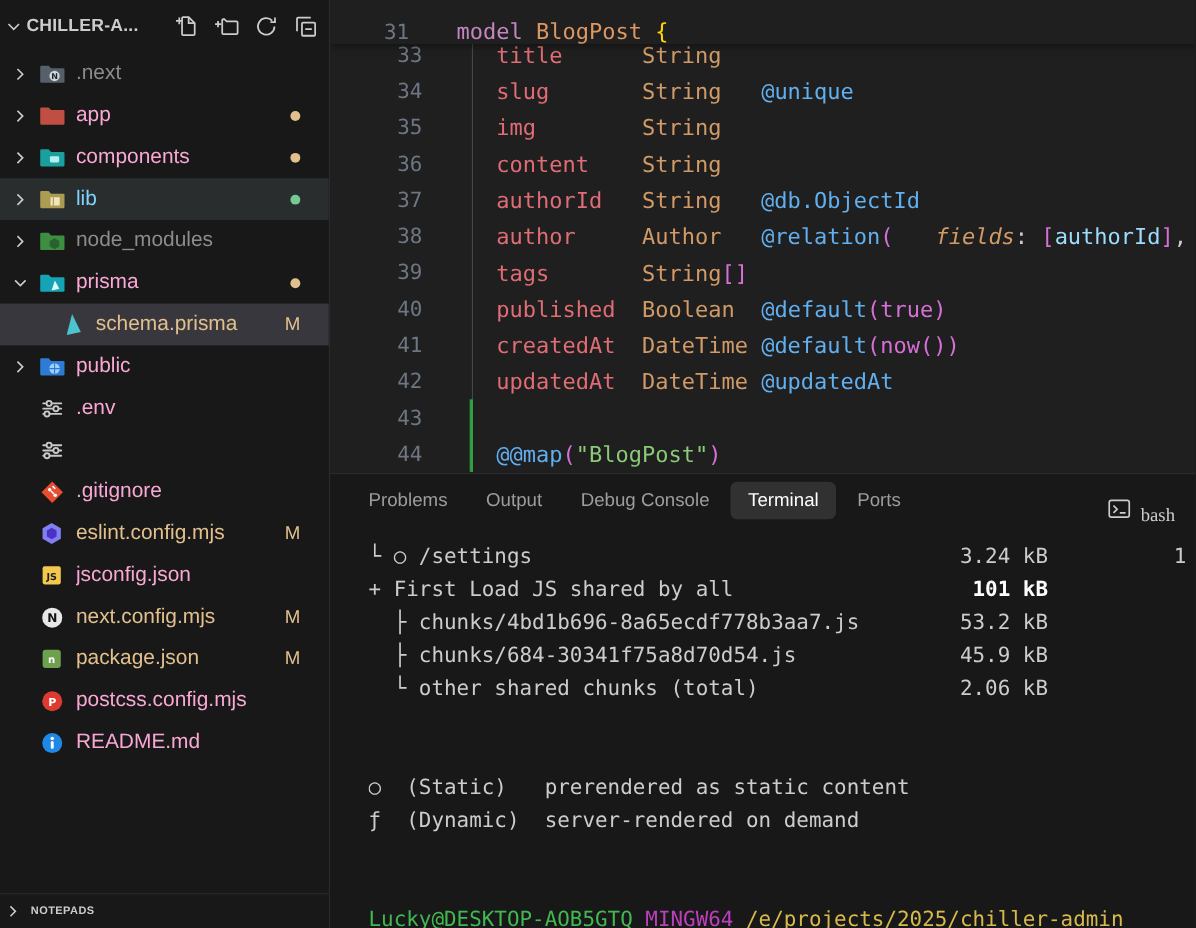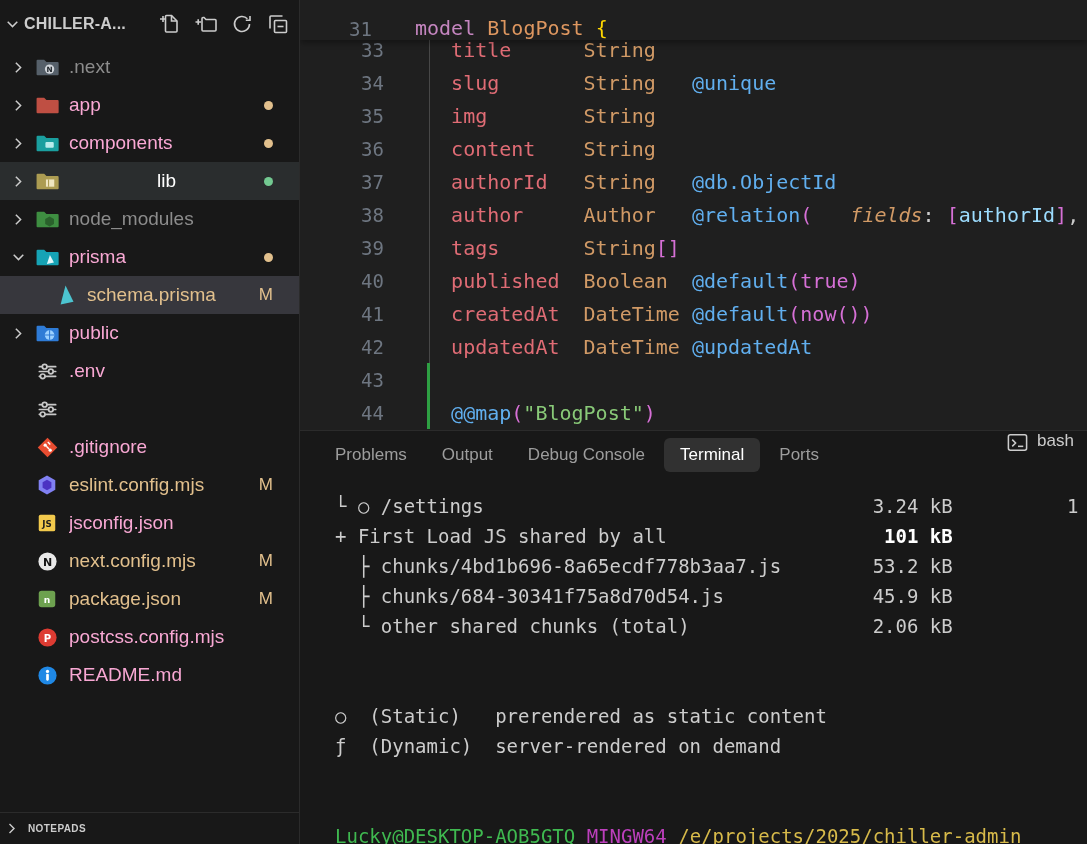--- a/index.html
+++ b/index.html
@@ -24,21 +24,21 @@
   .row.hover { background:#2a2d2e; }
   .row.selected { background:#37373d; }
   .chev { width:20px; height:20px; flex:none; margin-right:4px; display:flex; align-items:center; }
   .chev.open svg { transform:rotate(90deg); }
   .chev.none { }
   .chev.nest { width:38px; }
   .ficon { width:26px; height:26px; flex:none; margin-right:9px; display:flex;
            align-items:center; justify-content:center; }
   .lbl { flex:1; overflow:hidden; text-overflow:clip; }
   .t-normal { color:#f9a8d4; } .t-dim { color:#8c8c8c; }
-  .t-green { color:#ffffff;text-align:center; } .t-modified { color:#e2c08d; }
+  .t-green { color:#7dd3fc; } .t-modified { color:#e2c08d; }
   .badge { flex:none; margin-right:26px; }
   .badge.m { color:#e2c08d; font-size:17px; }
   .badge.dot { width:9px; height:9px; border-radius:50%; background:#e2c08d; }
   .badge.dot.green { background:#73c991; }
   .sb-bottom { height:32px; flex:none; border-top:1px solid #2b2b2b; display:flex;
                align-items:center; padding-left:4px; gap:4px; }
   .sb-bottom .txt { font-weight:bold; font-size:10px; letter-spacing:.4px; color:#cccccc; }
 
   
   .main { flex:1; display:flex; flex-direction:column; overflow:hidden; }
@@ -58,22 +58,22 @@
   .tk-attr { color:#61afef; } .tk-paren { color:#d670d6; } .tk-str { color:#89ca78; }
   .tk-var { color:#9cdcfe; } .tk-punc { color:#cccccc; }
   .tk-italic { color:#d19a66; font-style:italic;margin-left:38px; }
 
   
   .panel { flex:1; position:relative; background:#181818; border-top:1px solid #2b2b2b; overflow:hidden; }
   .ptabs { height:48px; display:flex; align-items:center; padding-left:19px; gap:3px;
            font-size:17px; color:#9d9d9d; }
   .ptab { padding:7px 16px; border-radius:6px; white-space:nowrap; }
   .ptab.active { background:#313131; color:#ffffff; }
-  .pright { position:absolute; left:706px; top:0; height:48px; display:flex; align-items:flex-start;
-            gap:8px; color:#cccccc; font-size:17px; }
+  .pright { position:absolute; left:706px; top:0; height:48px; display:flex; align-items:flex-end;
+            gap:8px; color:#cccccc; font-size:17px;font-family:Liberation Serif, serif; }
   .term { position:absolute; top:48px; left:35px; right:0; bottom:-30px; padding-top:12px;
           font-family:"DejaVu Sans Mono", monospace; font-size:19px; line-height:30px;
           color:#cccccc; white-space:pre; overflow:hidden; }
   .tline { height:30px; }
   .term-pl { color:#cccccc; }
   .term-bold { color:#ffffff; font-weight:bold; }
   .term-green { color:#3fb950; }
   .term-magenta { color:#bc3fbc; }
   .term-yellow { color:#d7ba4a; }
 </style>

